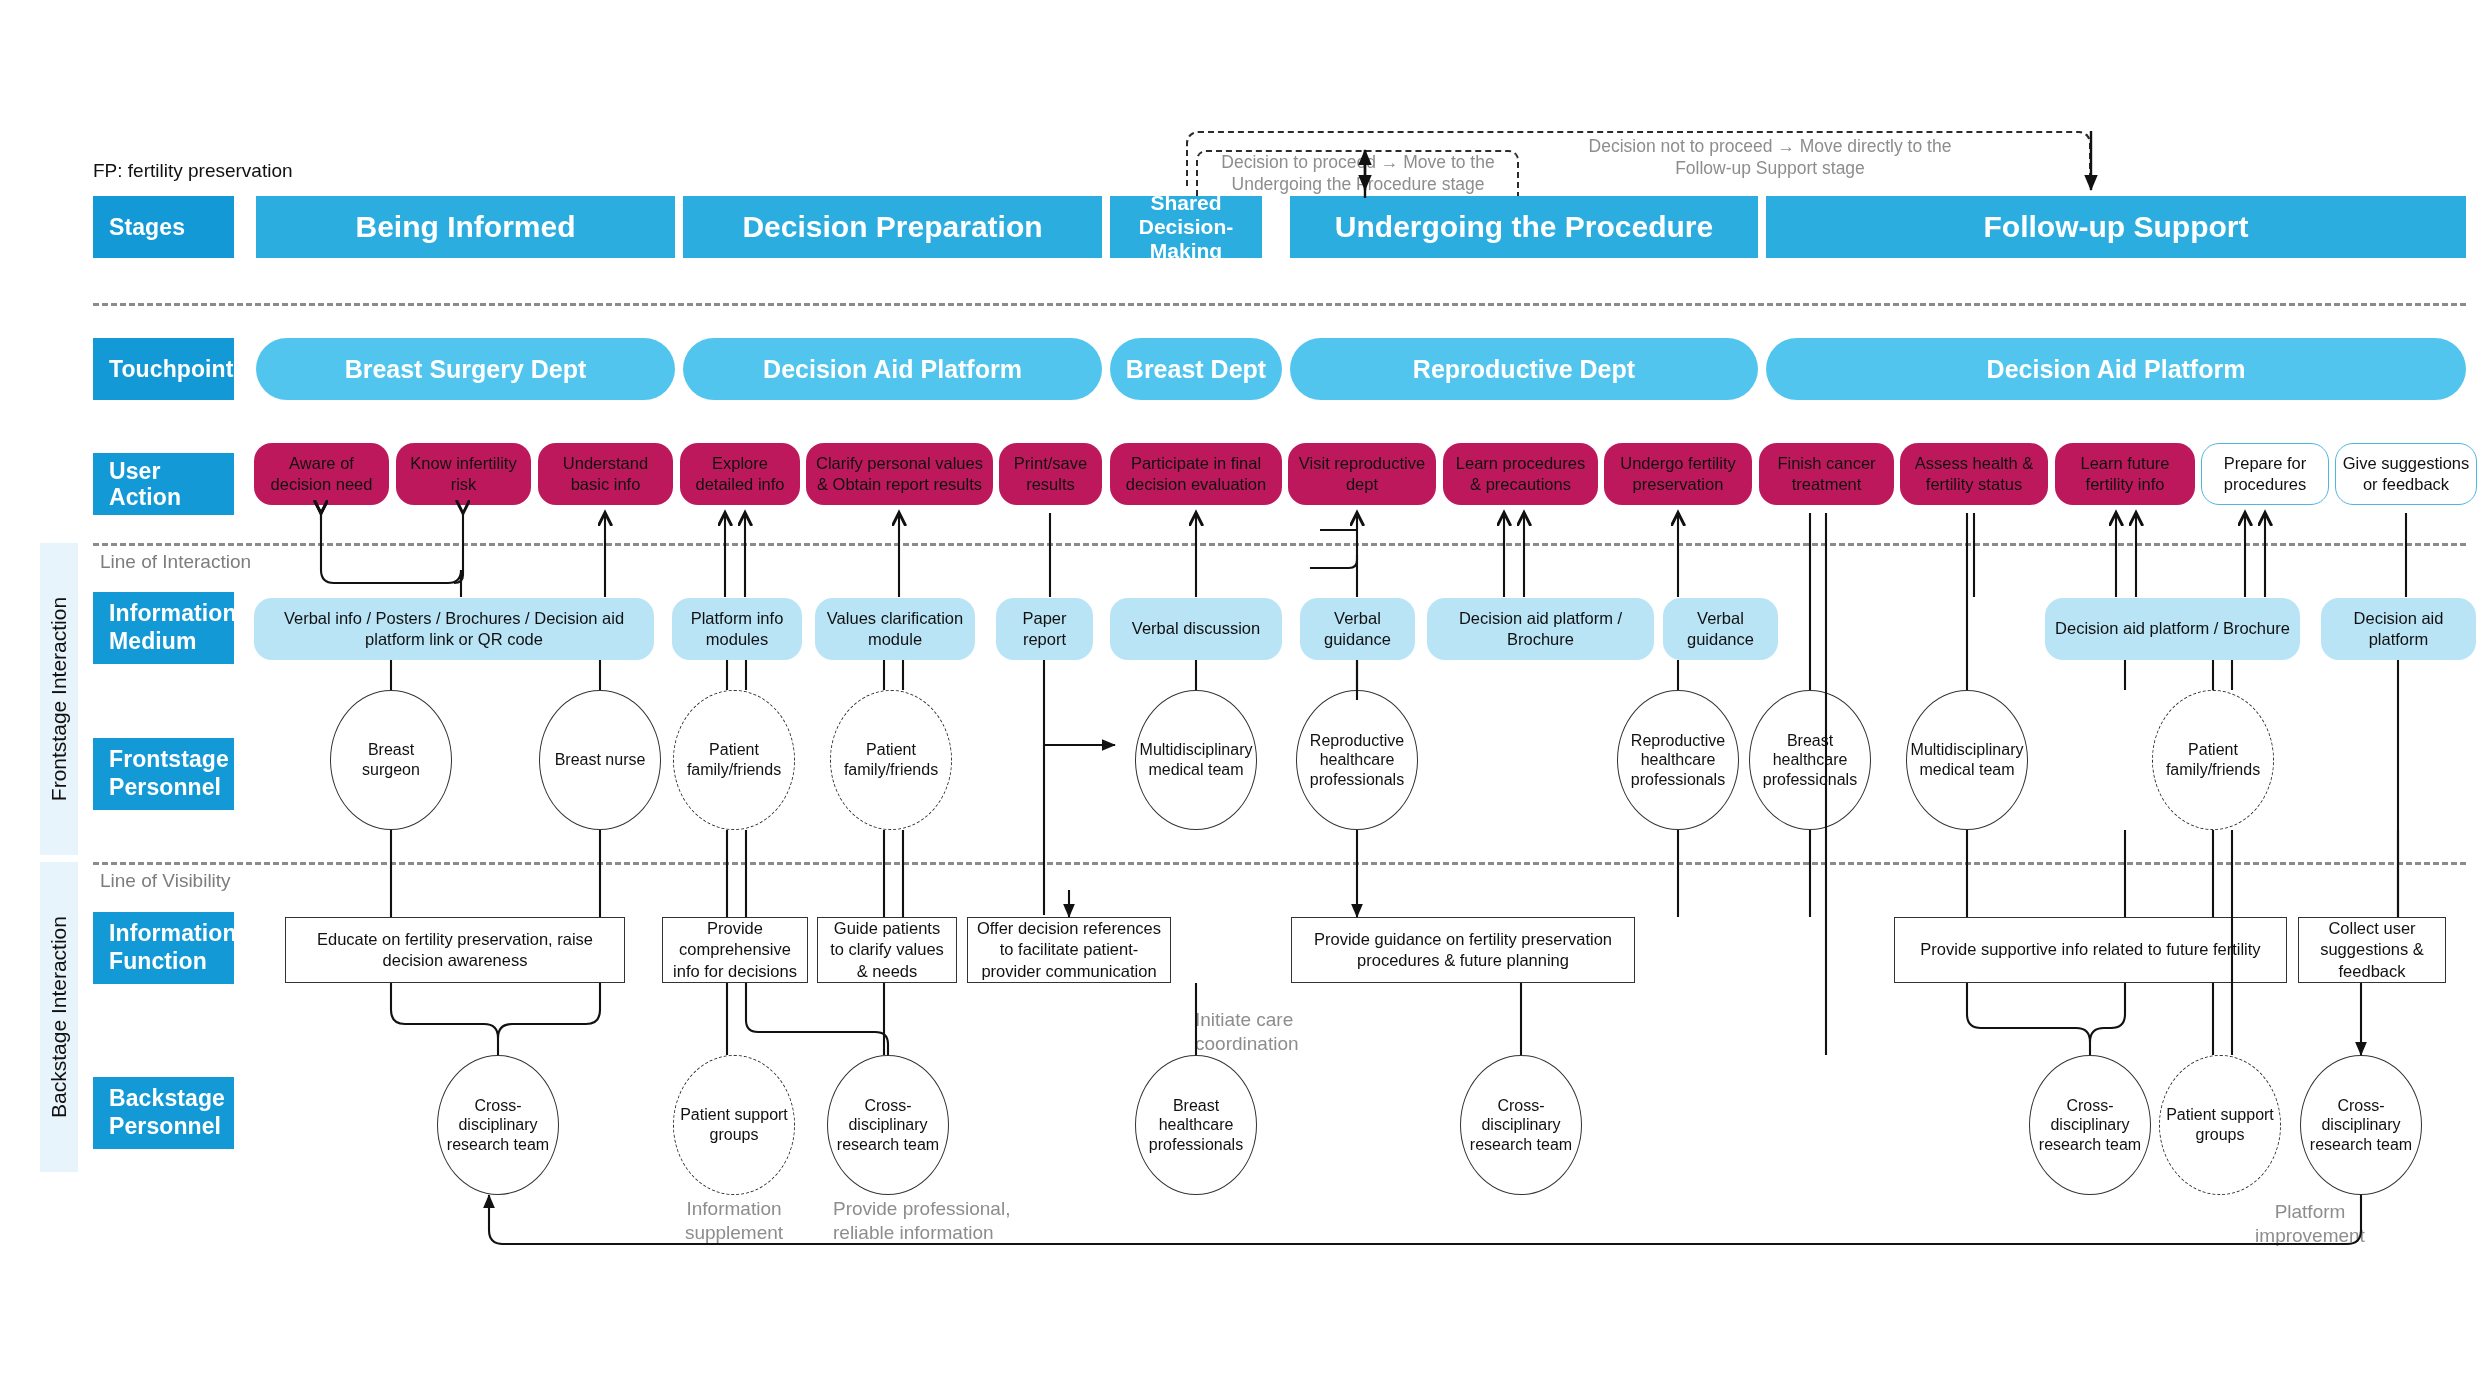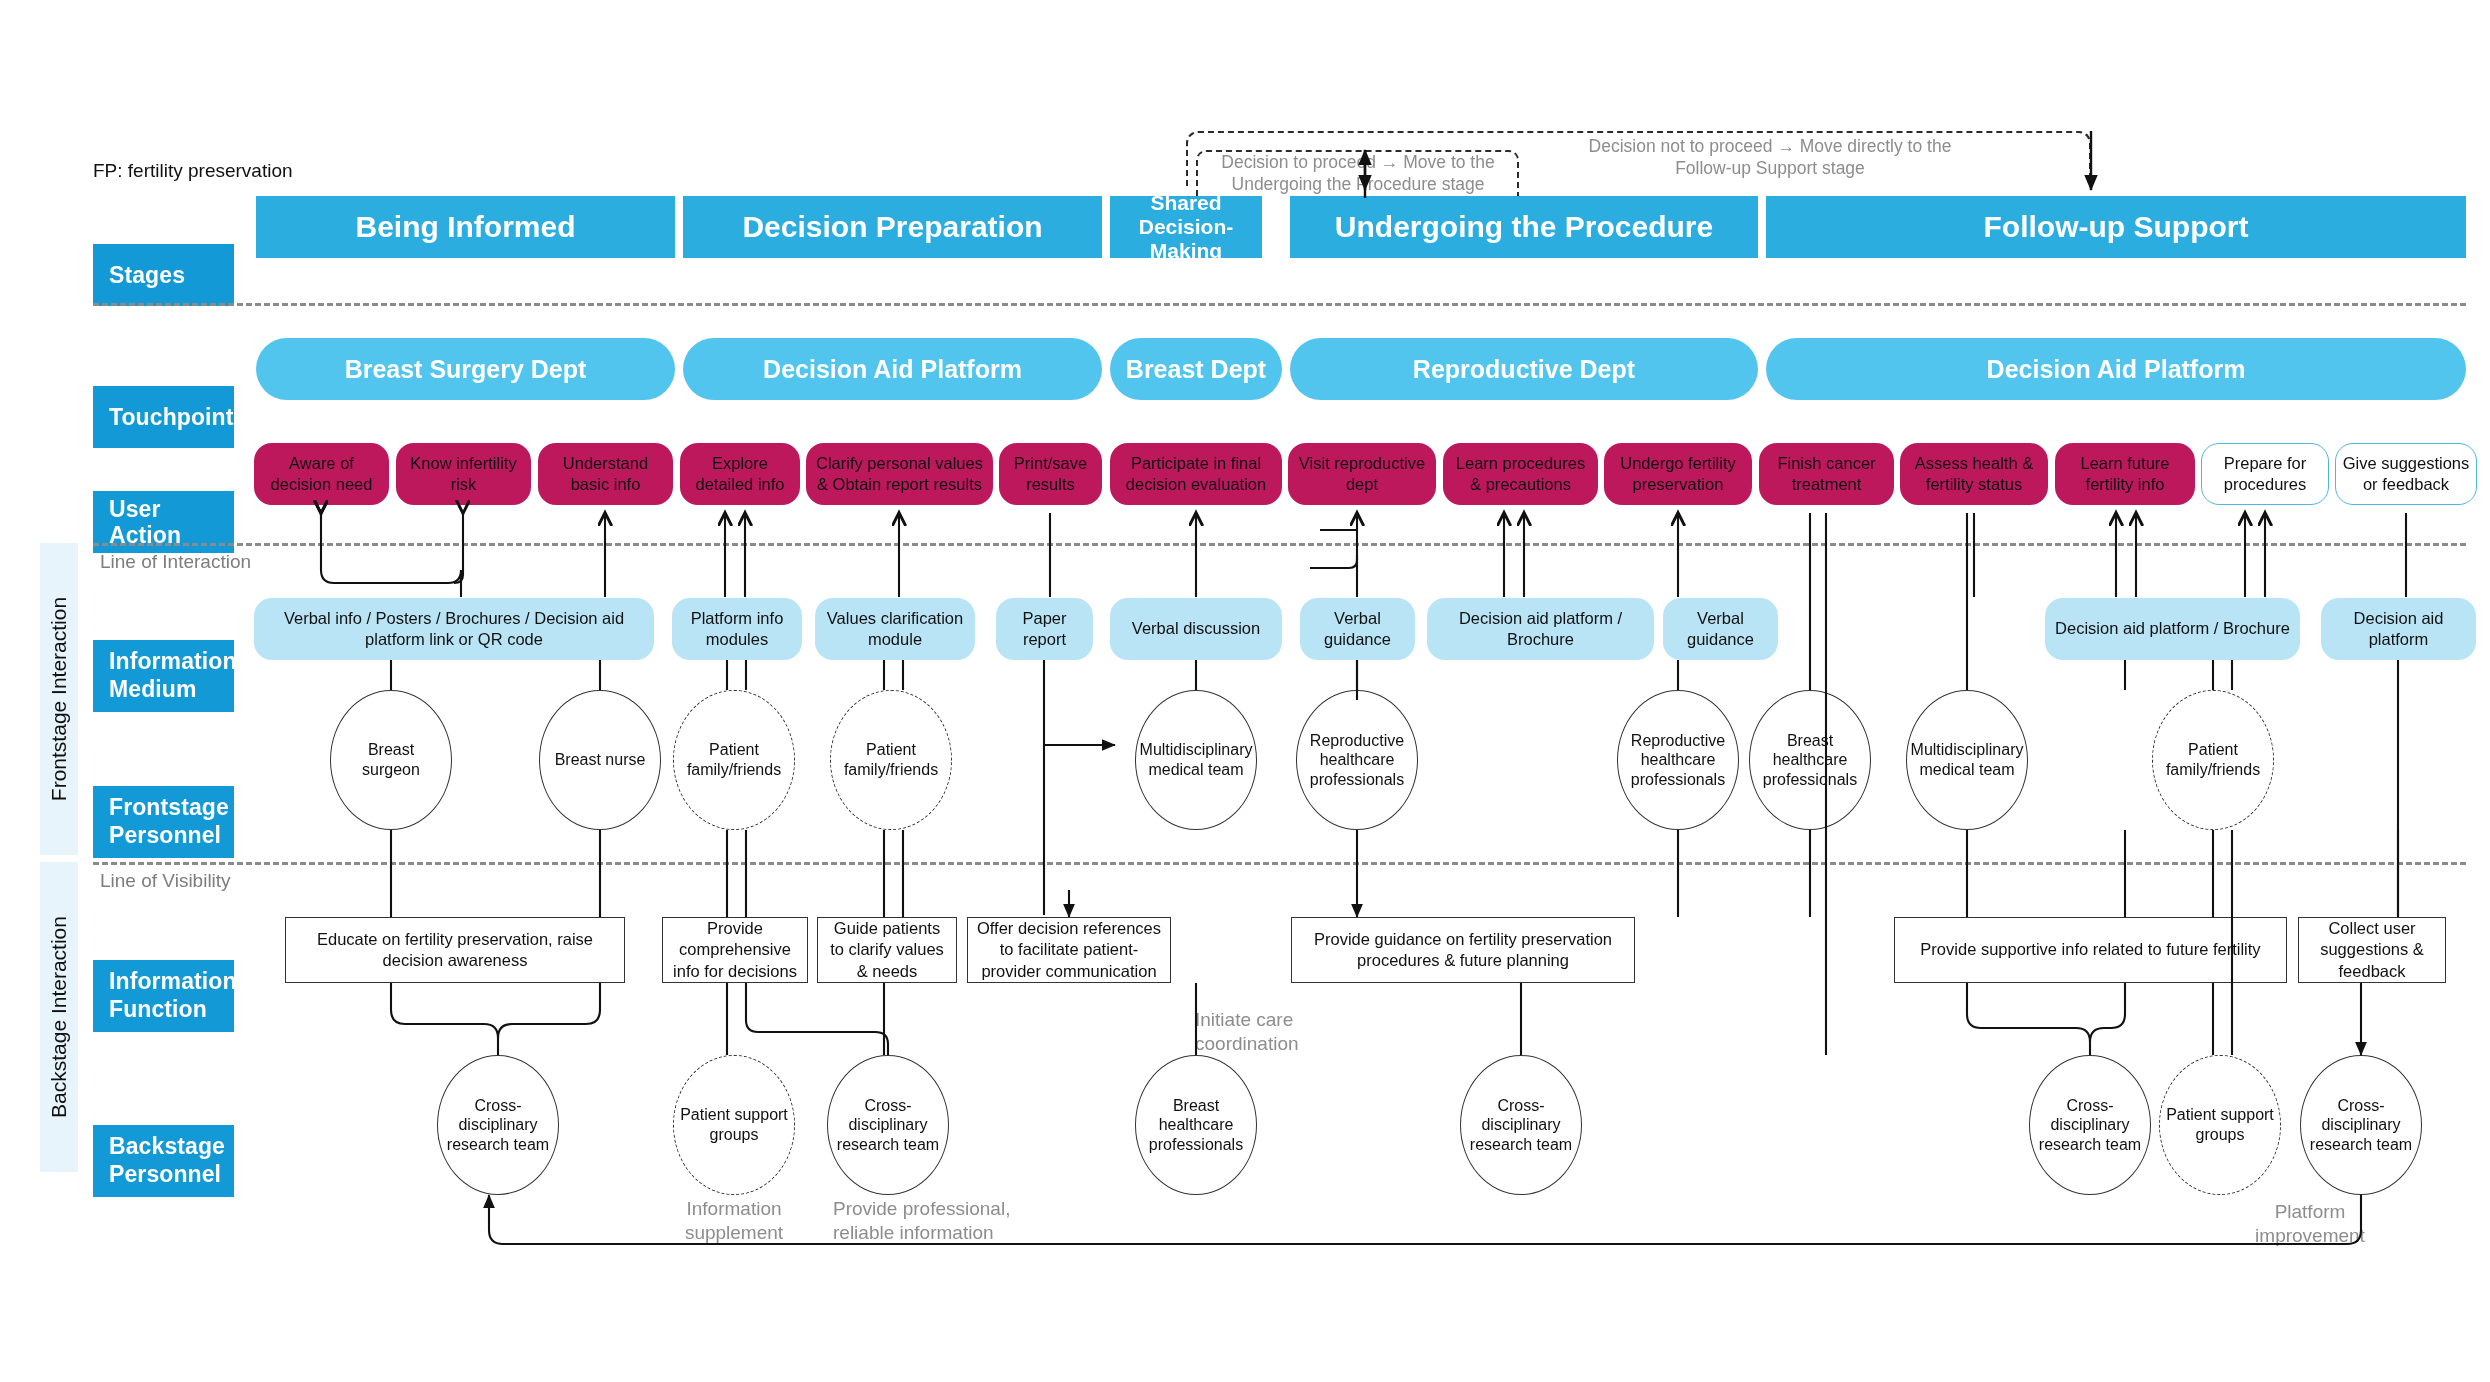--- a/index.html
+++ b/index.html
@@ -4,21 +4,21 @@
 <style>
   html,body{margin:0;padding:0;background:#ffffff;}
   body{width:2490px;height:1382px;position:relative;overflow:hidden;
        font-family:"Liberation Sans","DejaVu Sans",sans-serif;color:#1a1a1a;}
   #stage{position:absolute;left:0;top:0;width:2490px;height:1382px;}
   .abs{position:absolute;box-sizing:border-box;}
 
   
   .rowlabel{background:#1299D6;color:#fff;display:flex;align-items:center;
             justify-content:flex-start;padding-left:16px;font-size:23px;font-weight:600;
-            line-height:1.15;letter-spacing:.1px;margin-top:48px;}
+            line-height:1.15;letter-spacing:.1px;}
   .rowlabel.sq{border-radius:0;}
 
   
   .stagebar{background:#2BADE0;color:#fff;display:flex;align-items:center;
             justify-content:center;text-align:center;font-size:30px;font-weight:600;
             line-height:1.15;}
   .stagebar.small{font-size:21px;font-weight:600;}
 
   
   .touchpill{background:#52C5EE;color:#fff;border-radius:34px;display:flex;
@@ -90,21 +90,21 @@
   <div class="abs sep" style="left:93px;top:303px;width:2373px;height:0;"></div>
 
   <div class="abs rowlabel sq" style="left:93px;top:338px;width:141px;height:62px;">Touchpoints</div>
 
   <div class="abs touchpill" style="left:256px;top:338px;width:419px;height:62px;">Breast Surgery Dept</div>
   <div class="abs touchpill" style="left:683px;top:338px;width:419px;height:62px;">Decision Aid Platform</div>
   <div class="abs touchpill" style="left:1110px;top:338px;width:172px;height:62px;">Breast Dept</div>
   <div class="abs touchpill" style="left:1290px;top:338px;width:468px;height:62px;">Reproductive Dept</div>
   <div class="abs touchpill" style="left:1766px;top:338px;width:700px;height:62px;">Decision Aid Platform</div>
 
-  <div class="abs rowlabel sq" style="left:93px;top:443px;width:141px;height:62px;">User Action</div>
+  <div class="abs rowlabel sq" style="left:93px;top:453px;width:141px;height:62px;">User Action</div>
 
   <div class="abs actionpill" style="left:254px;top:443px;width:135px;height:62px;">Aware of decision need</div>
   <div class="abs actionpill" style="left:396px;top:443px;width:135px;height:62px;">Know infertility risk</div>
   <div class="abs actionpill" style="left:538px;top:443px;width:135px;height:62px;">Understand basic info</div>
   <div class="abs actionpill" style="left:680px;top:443px;width:120px;height:62px;">Explore detailed info</div>
   <div class="abs actionpill" style="left:806px;top:443px;width:187px;height:62px;">Clarify personal values &amp; Obtain report results</div>
   <div class="abs actionpill" style="left:999px;top:443px;width:103px;height:62px;">Print/save results</div>
   <div class="abs actionpill" style="left:1110px;top:443px;width:172px;height:62px;">Participate in final decision evaluation</div>
   <div class="abs actionpill" style="left:1288px;top:443px;width:148px;height:62px;">Visit reproductive dept</div>
   <div class="abs actionpill" style="left:1443px;top:443px;width:155px;height:62px;">Learn procedures &amp; precautions</div>

